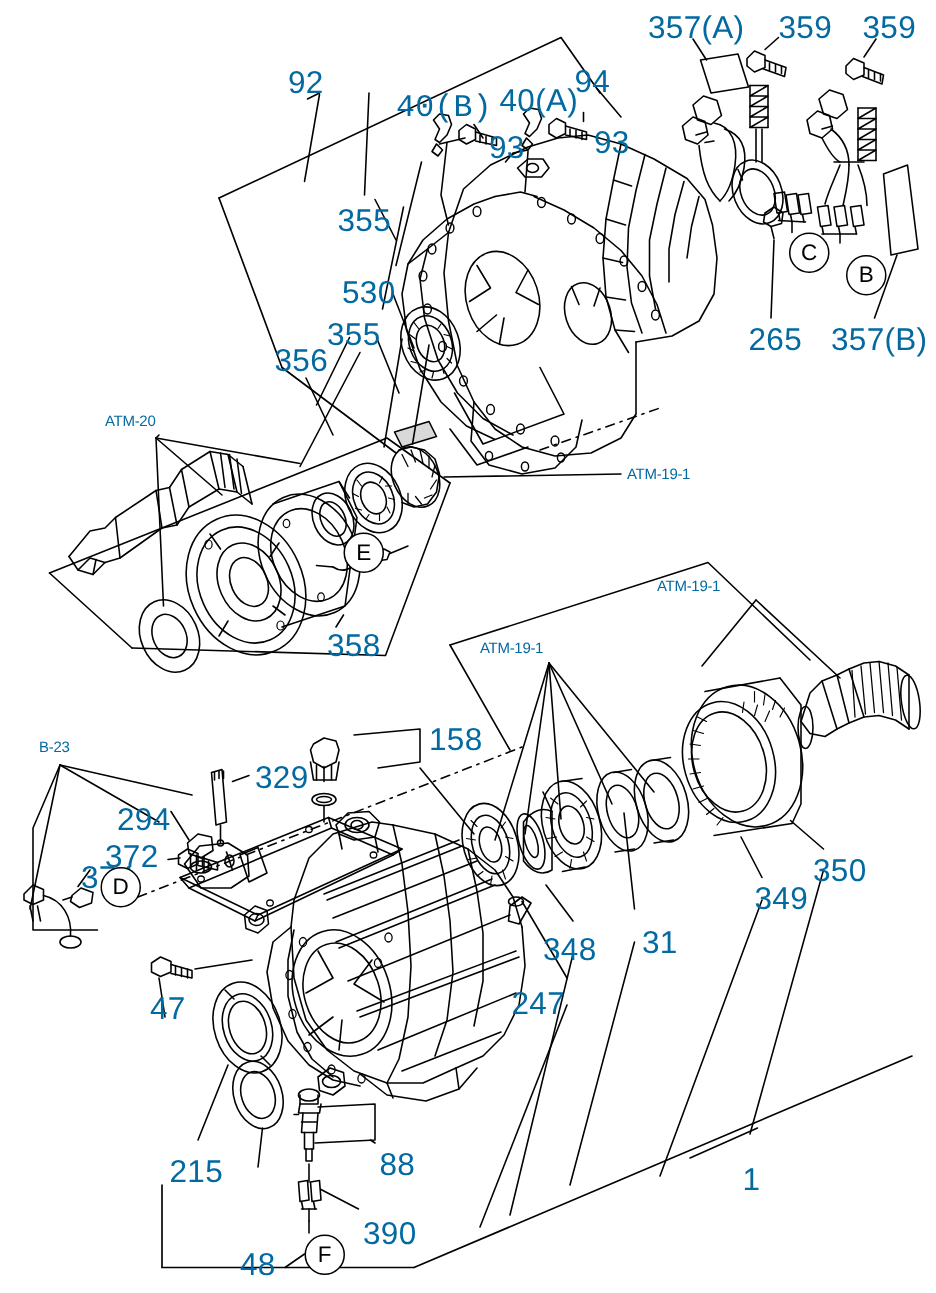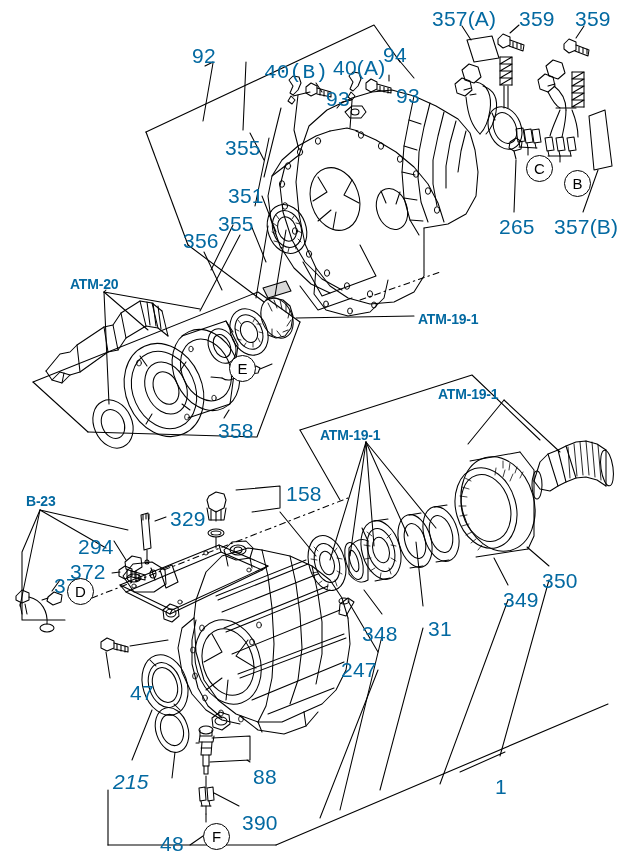--- a/index.html
+++ b/index.html
@@ -1,21 +1,21 @@
 <!DOCTYPE html>
 <html><head>
 <meta charset="utf-8">
 <style>
   html,body{margin:0;padding:0;background:#ffffff;}
   body{width:624px;height:862px;overflow:hidden;font-family:"Liberation Sans",sans-serif;}
   #sheet{position:relative;width:624px;height:862px;background:#fff;}
   #art{position:absolute;left:0;top:0;width:624px;height:862px;}
   .lbl{position:absolute;font-family:"Liberation Sans",sans-serif;color:#0369a1;white-space:nowrap;line-height:1;}
   .num{font-size:21px;letter-spacing:0.2px;}
-  .grp{font-size:14px;font-weight:bold;letter-spacing:-0.2px;}
+  .grp{font-size:10px;font-weight:normal;letter-spacing:-0.2px;}
   .cir{position:absolute;width:25px;height:25px;border:1.6px solid #000;border-radius:50%;
        font-size:15px;display:flex;align-items:center;justify-content:center;color:#000;
        font-family:"Liberation Sans",sans-serif;background:#fff;}
 </style>
 </head>
 <body>
 
 <div id="sheet">
 
 <svg id="art" viewBox="0 0 624 862" xmlns="http://www.w3.org/2000/svg">
@@ -683,33 +683,33 @@
       <div class="lbl num" style="left: 192px; top: 45px;">92</div>
       <div class="lbl num" style="left: 264px; top: 62px; font-family: Liberation Mono, monospace;">40(B)</div>
       <div class="lbl num" style="left: 333px; top: 57px;">40(A)</div>
       <div class="lbl num" style="left: 383px; top: 44px;">94</div>
       <div class="lbl num" style="left: 432px; top: 8px;">357(A)</div>
       <div class="lbl num" style="left: 519px; top: 8px;">359</div>
       <div class="lbl num" style="left: 575px; top: 8px;">359</div>
       <div class="lbl num" style="left: 326px; top: 88px;">93</div>
       <div class="lbl num" style="left: 396px; top: 85px;">93</div>
       <div class="lbl num" style="left: 225px; top: 137px;">355</div>
-      <div class="lbl num" style="left: 228px; top: 185px;">351</div>
+      <div class="lbl num" style="left: 228px; top: 185px;">530</div>
       <div class="lbl num" style="left: 218px; top: 213px;">355</div>
       <div class="lbl num" style="left: 183px; top: 230px;">356</div>
       <div class="lbl num" style="left: 499px; top: 216px;">265</div>
       <div class="lbl num" style="left: 554px; top: 216px;">357(B)</div>
       <div class="lbl num" style="left: 218px; top: 420px;">358</div>
       <div class="lbl num" style="left: 286px; top: 483px;">158</div>
       <div class="lbl num" style="left: 170px; top: 508px;">329</div>
       <div class="lbl num" style="left: 78px; top: 536px;">294</div>
       <div class="lbl num" style="left: 70px; top: 561px;">372</div>
       <div class="lbl num" style="left: 30px; top: 575px; margin-left: 24px;">374</div>
-      <div class="lbl num" style="left: 100px; top: 682px; margin-left: 30px;">47</div>
-      <div class="lbl num" style="left: 113px; top: 771px; font-style: italic;">215</div>
+      <div class="lbl num" style="left: 100px; top: 662px;">47</div>
+      <div class="lbl num" style="left: 113px; top: 771px;">215</div>
       <div class="lbl num" style="left: 160px; top: 785px; margin-top: 48px;">48</div>
       <div class="lbl num" style="left: 253px; top: 766px;">88</div>
       <div class="lbl num" style="left: 242px; top: 812px;">390</div>
       <div class="lbl num" style="left: 341px; top: 659px;">247</div>
       <div class="lbl num" style="left: 362px; top: 623px;">348</div>
       <div class="lbl num" style="left: 428px; top: 618px;">31</div>
       <div class="lbl num" style="left: 503px; top: 589px;">349</div>
       <div class="lbl num" style="left: 542px; top: 570px;">350</div>
       <div class="lbl num" style="left: 495px; top: 776px;">1</div>
     </div>

